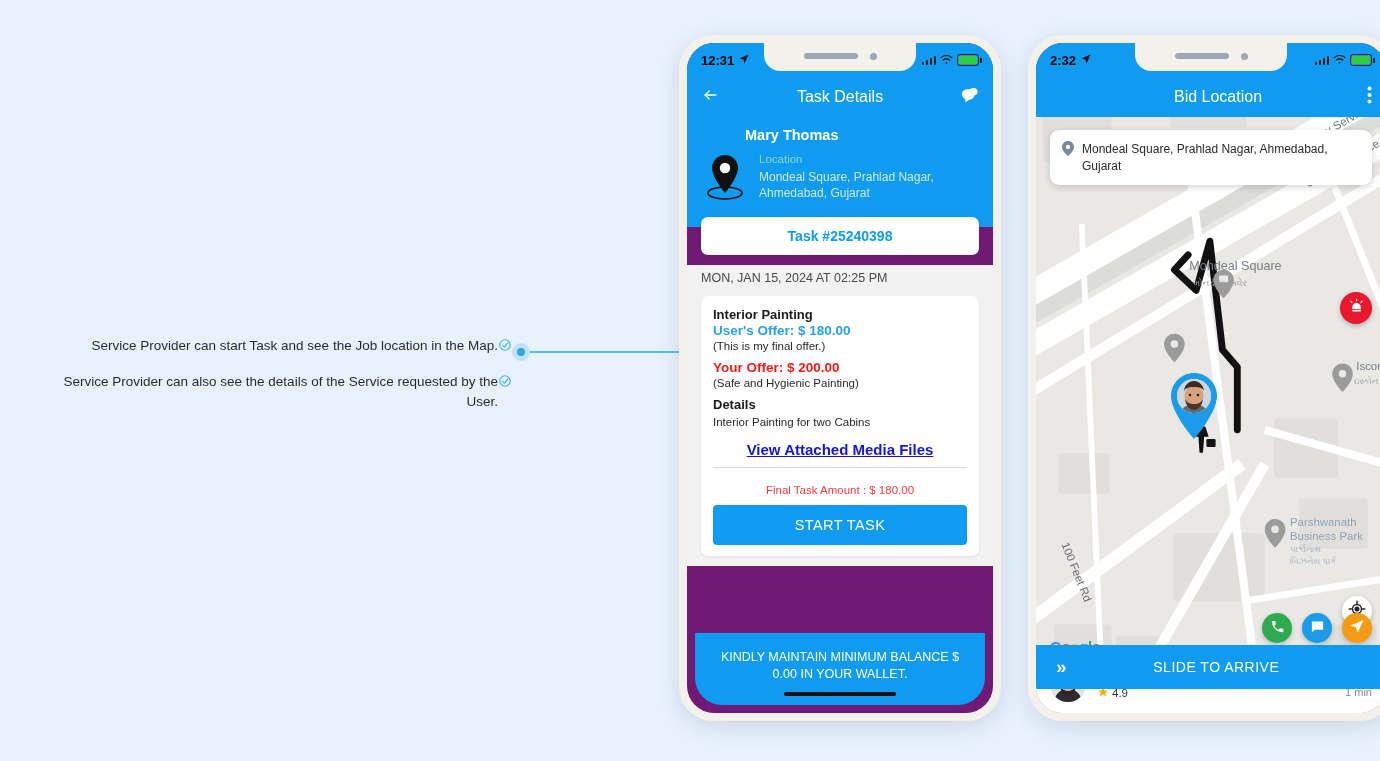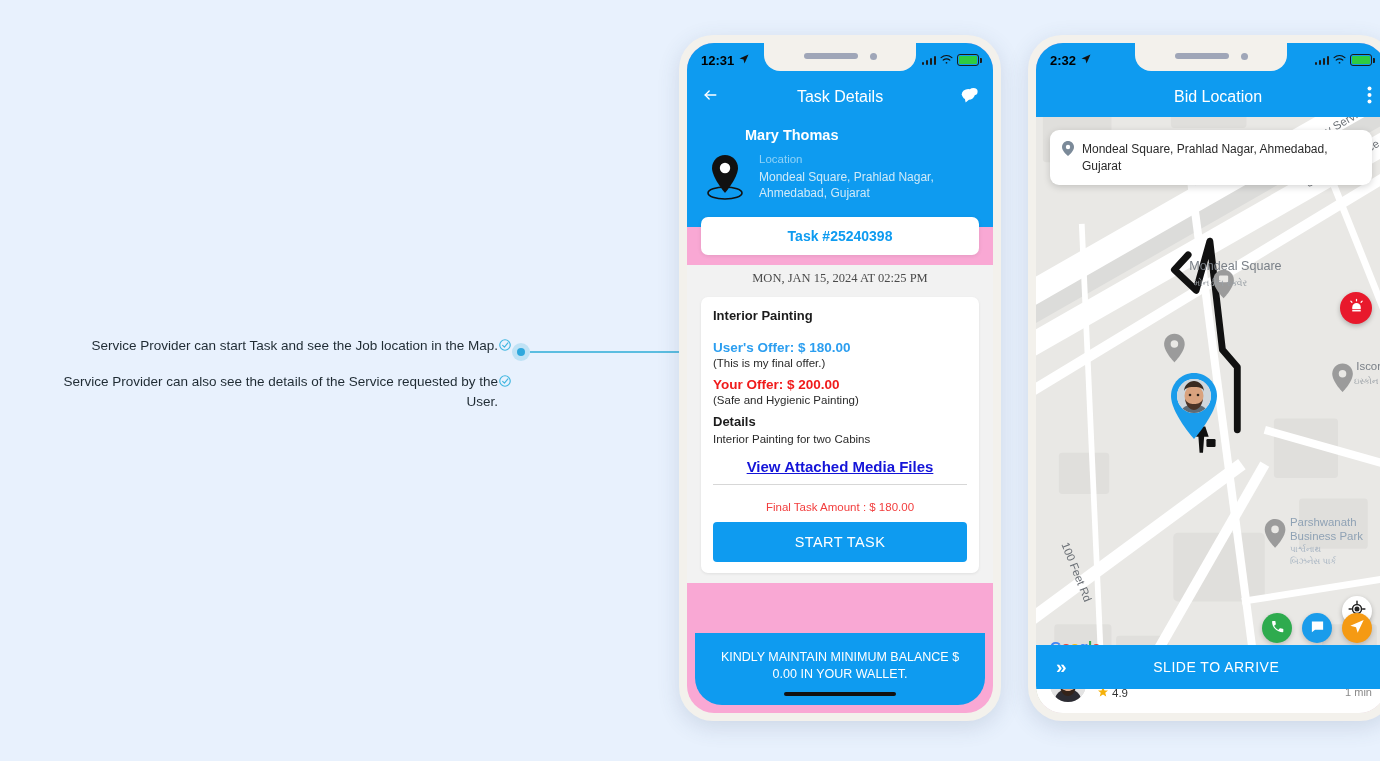--- a/index.html
+++ b/index.html
@@ -44,21 +44,21 @@
     position:absolute;
     background:#f3f1ec;
     border-radius:34px;
     padding:8px;
     box-shadow:0 6px 22px rgba(60,80,110,0.16);
   }
   .phone-1 { left:679px; top:35px; width:322px; height:686px; }
   .phone-2 { left:1028px; top:35px; width:366px; height:686px; }
   .screen {
     position:relative; width:100%; height:100%;
-    border-radius:27px; overflow:hidden; background:#f9a8d4;
+    border-radius:27px; overflow:hidden; background:#701a75;
   }
 
   
   .statusbar {
     position:relative; height:34px; background:#0e9bf0;
     display:flex; align-items:center; justify-content:space-between;
     padding:0 14px; color:#000; font-size:13px; font-weight:bold;
     z-index:4;
   }
   .phone-2 .statusbar { background:#0e9bf0; }
@@ -102,26 +102,26 @@
   .hero-loc-addr { color:#cfeaf9; font-size:12px; line-height:1.35; }
 
   .task-chip {
     margin:0 14px; background:#fff; border-radius:7px;
     padding:11px 0; text-align:center; color:#0e9bf0;
     font-size:14px; font-weight:bold;
     position:relative; top:-10px;
     box-shadow:0 1px 4px rgba(0,0,0,0.09);
   }
   .body-area { background:#f2f2f2; padding:0 14px 10px 14px; }
-  .date-line { text-align:center; color:#4a4a4a; font-size:12.5px; padding:6px 0 11px;font-family:Liberation Serif, serif; }
+  .date-line { text-align:left; color:#4a4a4a; font-size:12.5px; padding:6px 0 11px; }
   .detail-card {
     background:#fff; border-radius:7px; padding:11px 12px;
     box-shadow:0 1px 3px rgba(0,0,0,0.08);
   }
-  .dc-title { font-size:13px; font-weight:bold; color:#1b1b1b; margin-bottom:17px; }
+  .dc-title { font-size:13px; font-weight:bold; color:#1b1b1b; margin-bottom:1px; }
   .dc-blue { font-size:13.5px; color:#2b9ef0; font-weight:bold; }
   .dc-sub { font-size:11.5px; color:#2a2a2a; margin:2px 0 8px; }
   .dc-red { font-size:13.5px; color:#f01b1b; font-weight:bold; }
   .dc-label { font-size:13px; font-weight:bold; color:#1b1b1b; margin:4px 0 4px; }
   .dc-text { font-size:11.5px; color:#2a2a2a; }
   .media-link {
     display:block; text-align:center; color:#1414d8; font-size:15px;
     font-weight:bold; text-decoration:underline; margin:13px 0 0;
   }
   .divider { height:1px; background:#d7d7d7; margin:9px 0 0; }

